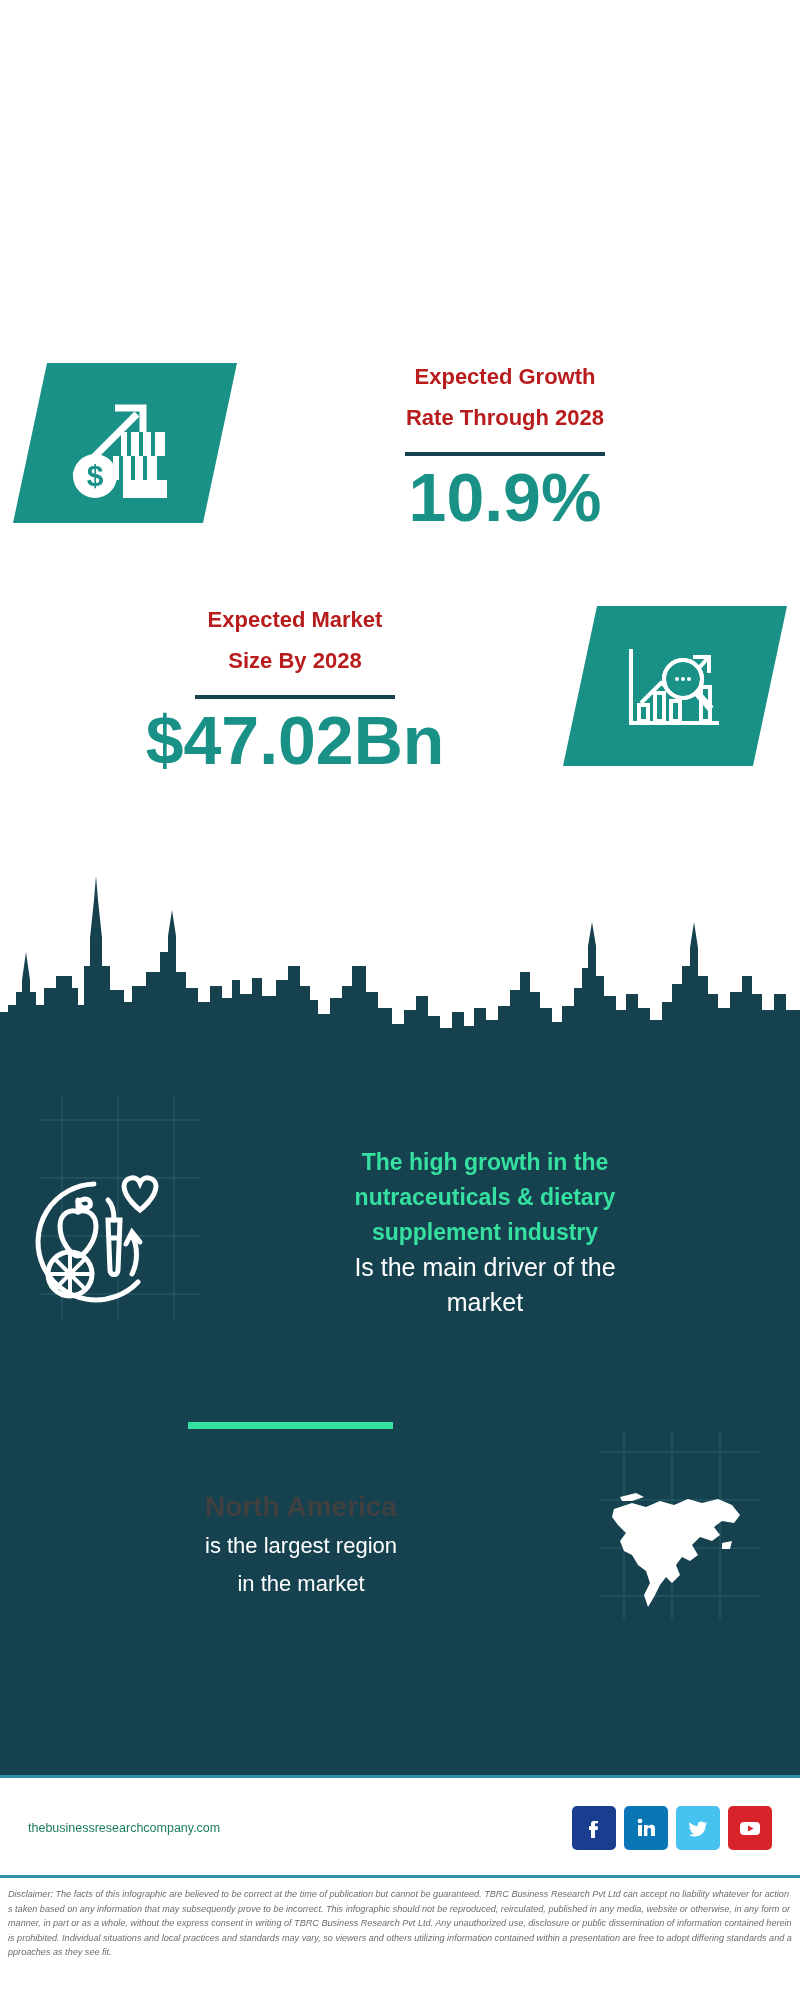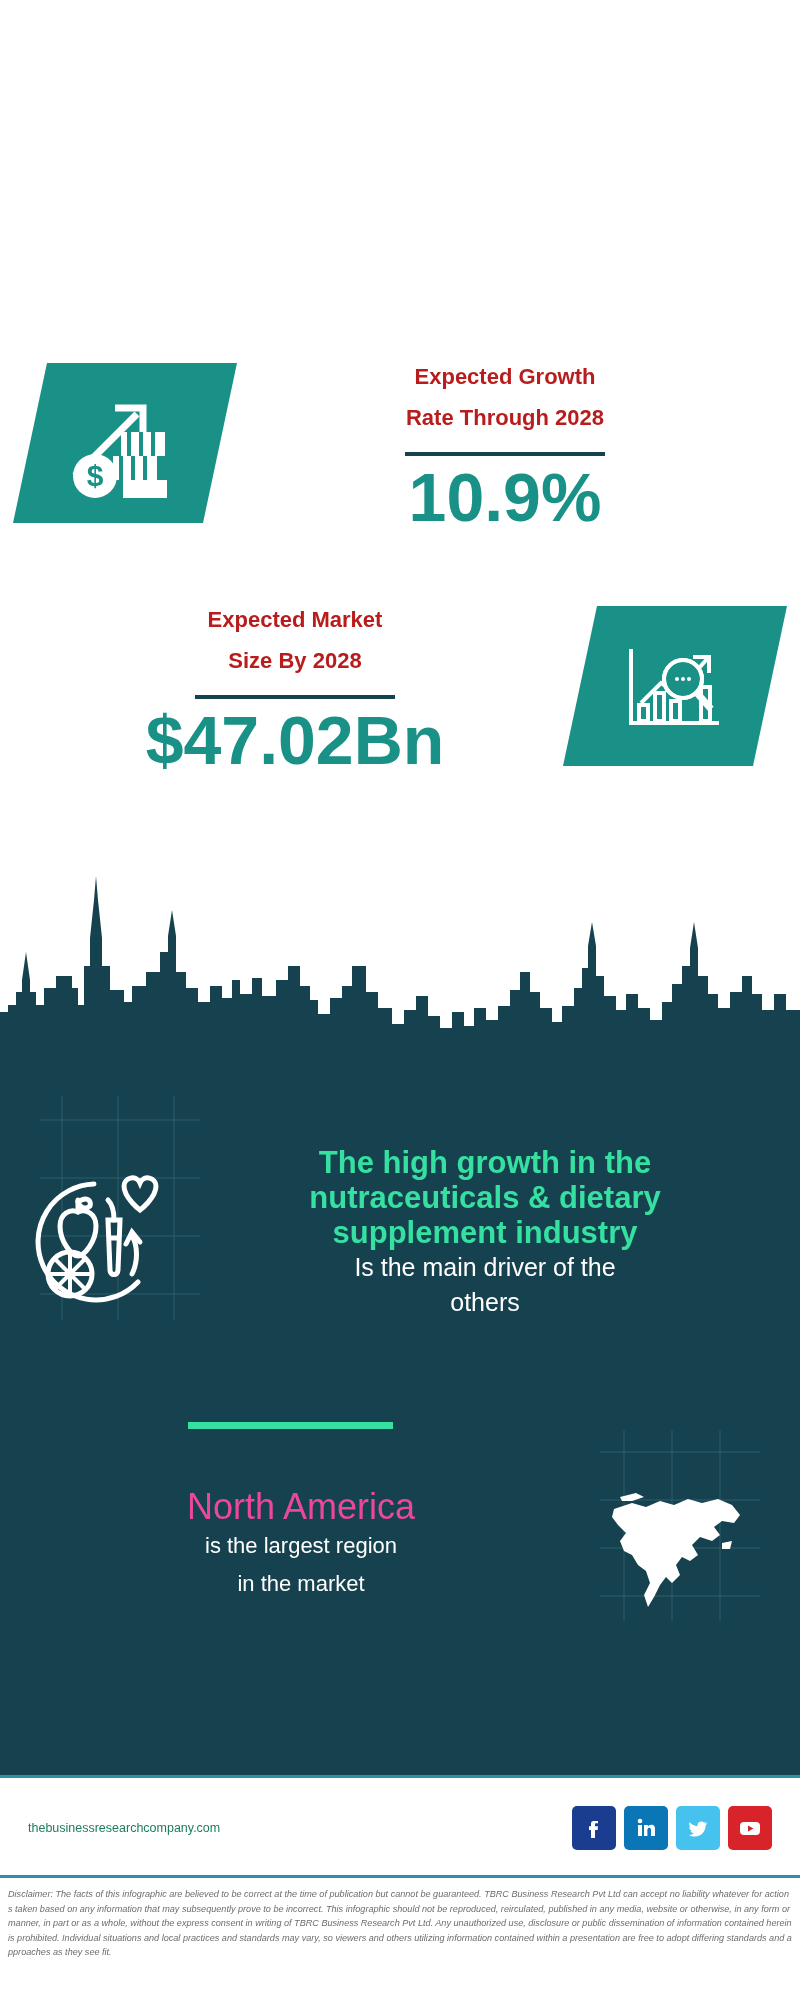--- a/index.html
+++ b/index.html
@@ -66,38 +66,38 @@
   .skyline svg{display:block;}
 
   
   .driver-row{
     position:absolute;left:0;top:1145px;width:800px;height:230px;
     display:flex;align-items:flex-start;
   }
   .icon-box{width:190px;height:190px;flex:none;display:flex;align-items:center;justify-content:center;}
   .driver-text{flex:1;padding-right:20px;text-align:center;}
   .driver-hl{
-    color:#35e0a1;font-size:31px;line-height:35px;font-weight:bold;display:block;
+    color:#35e0a1;font-size:23px;line-height:35px;font-weight:bold;display:block;
     white-space:pre-line;
   }
   .driver-sub{
     color:#ffffff;font-size:25px;line-height:35px;font-weight:normal;display:block;
     white-space:pre-line;
   }
   .green-rule{
     position:absolute;left:188px;top:1422px;width:205px;height:7px;background:#35e0a1;
   }
 
   
   .region-row{
     position:absolute;left:0;top:1460px;width:800px;height:170px;
     display:flex;align-items:center;
   }
   .region-text{flex:1;text-align:center;padding-left:20px;}
-  .region-hl{color:#ec4899;font-size:36px;line-height:40px;font-weight:normal;display:block;}
+  .region-hl{color:#404040;font-size:28px;line-height:40px;font-weight:bold;display:block;}
   .region-sub{color:#ffffff;font-size:22px;line-height:38px;display:block;white-space:pre-line;}
   .map-box{width:190px;height:150px;flex:none;margin-right:28px;display:flex;align-items:center;justify-content:center;}
 
   
   .footer-white{
     position:absolute;left:0;top:1775px;width:800px;height:100px;background:#ffffff;
     border-top:3px solid #2d8fa8;
     display:flex;align-items:center;
   }
   .footer-src{padding-left:28px;flex:1;}
@@ -225,21 +225,21 @@
         <path d="M50 82 L50 126 M28 104 L72 104 M35 89 L65 119 M65 89 L35 119" stroke-width="4"></path>
         <path d="M112 104 C118 92 118 76 112 66"></path>
         <path d="M106 74 L112 62 L120 72"></path>
       </svg>
     </div>
     <div class="driver-text">
       <span class="driver-hl">The high growth in the
 nutraceuticals &amp; dietary
 supplement industry</span>
       <span class="driver-sub">Is the main driver of the
-others</span>
+market</span>
     </div>
   </div>
 
   <div class="green-rule"></div>
 
   <div class="region-row">
     <div class="region-text">
       <span class="region-hl">North America</span>
       <span class="region-sub">is the largest region
 in the market</span>

